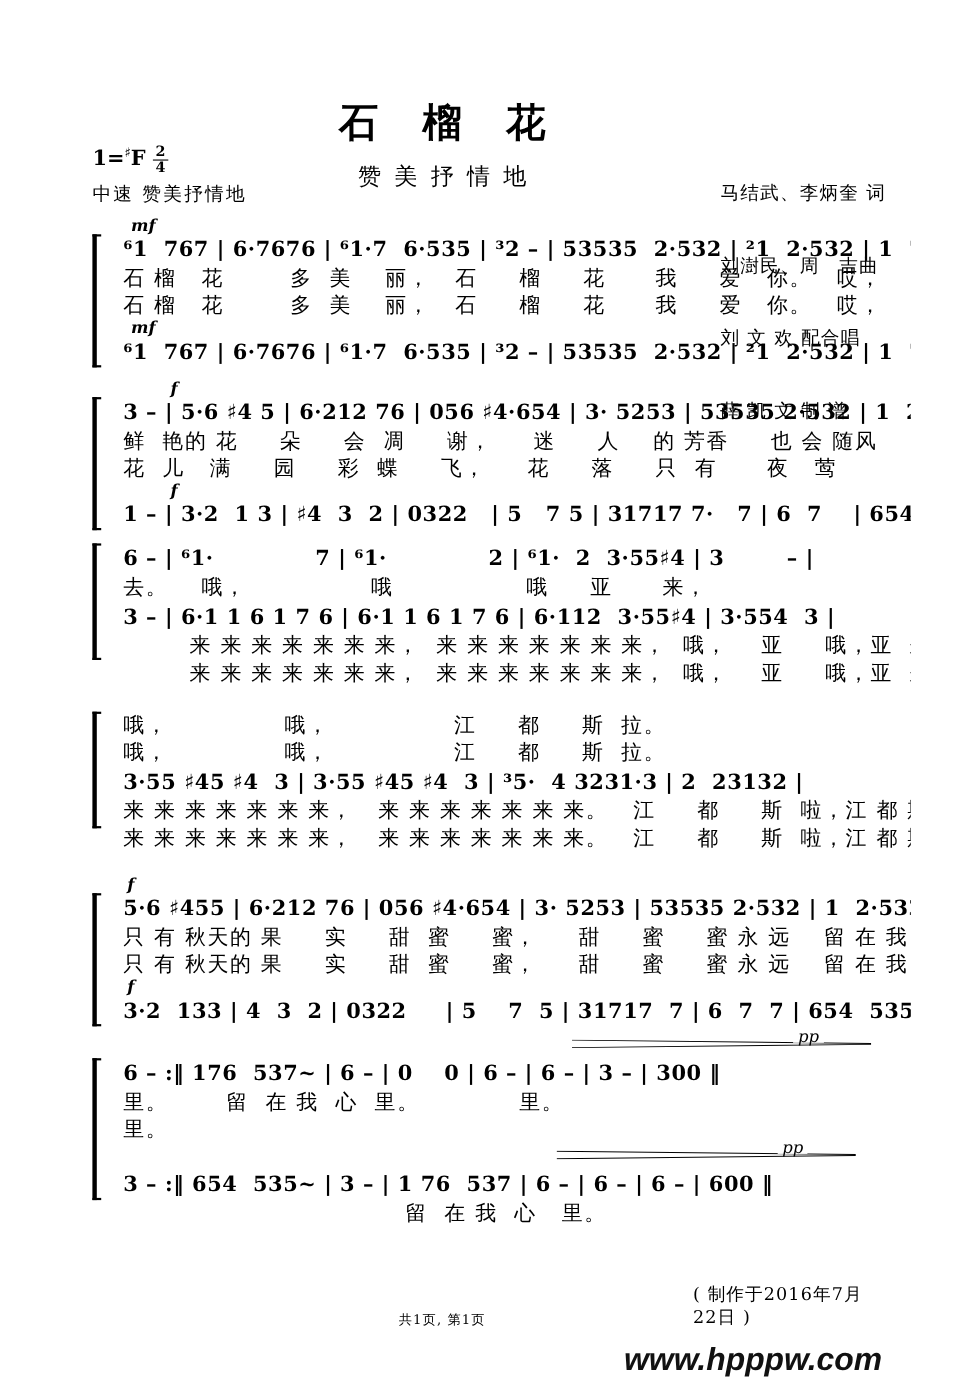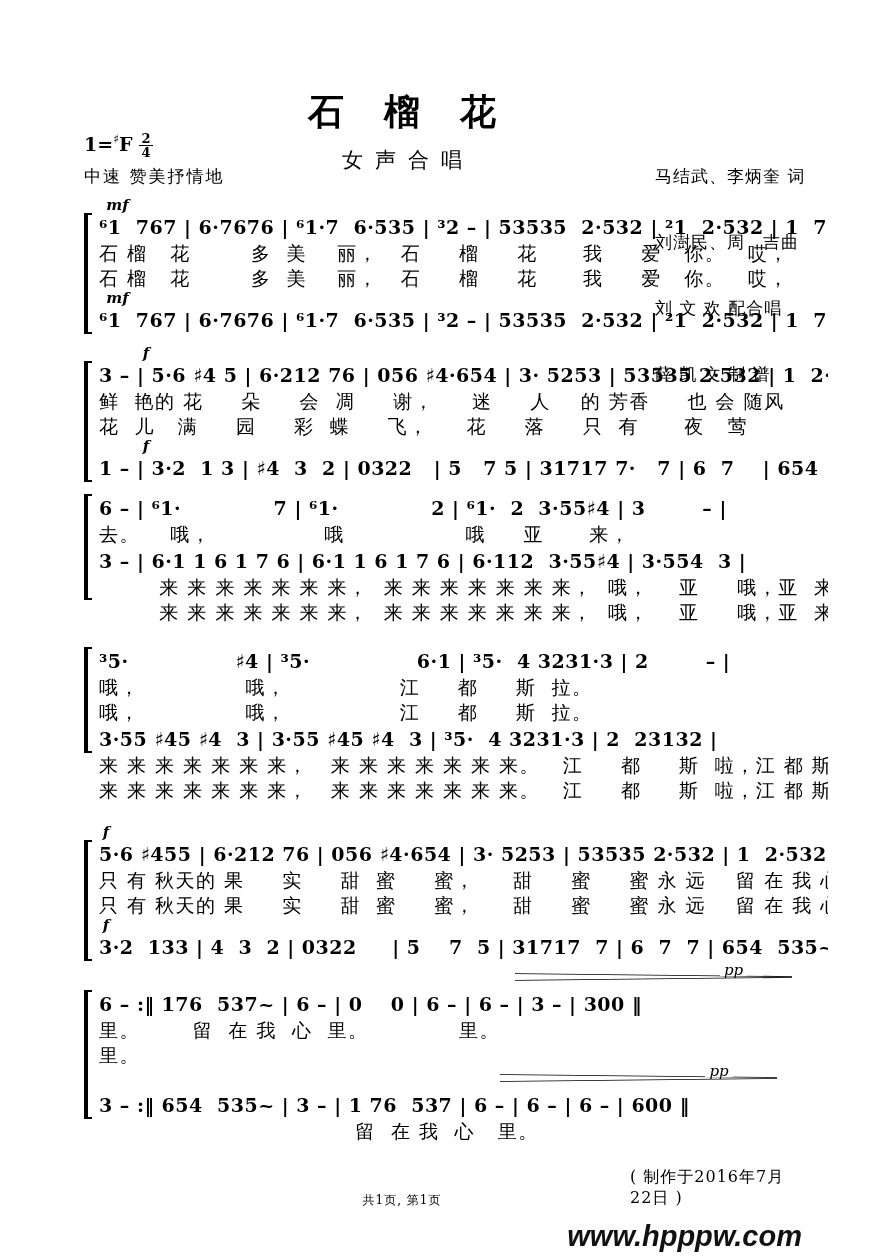--- a/index.html
+++ b/index.html
@@ -26,21 +26,21 @@
   .frac{
     display:inline-flex;flex-direction:column;vertical-align:middle;
     margin-left:7px;font-size:13px;line-height:13px;text-align:center;font-weight:bold;
   }
   .frac .num{border-bottom:1.5px solid #000;padding:0 2px;}
   .tempo{position:absolute;left:84px;top:165px;font-size:17px;letter-spacing:2px;}
   .credits{position:absolute;left:655px;top:121px;font-size:17px;line-height:22px;letter-spacing:1px;white-space:pre;}
 
   
   #score{position:absolute;left:84px;top:198px;width:744px;}
-  .system{position:relative;margin-bottom:12px;padding-left:15px;}
+  .system{position:relative;margin-bottom:12px;padding-left:28px;}
   #score .system:nth-child(3),
   #score .system:nth-child(4){margin-bottom:22px;}
   .bracket{
     position:absolute;left:0;width:8px;box-sizing:border-box;
     border-left:4.5px solid #000;border-top:2.5px solid #000;border-bottom:2.5px solid #000;
   }
   .notesrow{
     font-family:"DejaVu Serif",serif;font-weight:bold;
     font-size:19px;line-height:28px;height:28px;
     white-space:pre;letter-spacing:0.5px;overflow:hidden;
@@ -69,21 +69,21 @@
     font-family:"Liberation Sans",sans-serif;font-style:italic;font-weight:bold;
     font-size:29px;color:#111;
   }
 </style>
 </head>
 <body>
 
 <div class="sheet">
 
   <h1 class="title">石榴花</h1>
-  <div class="subtitle">女声合唱</div>
+  <div class="subtitle">赞美抒情地</div>
 
   <div class="keysig"><span>1=</span><sup>♯</sup><span>F</span><span class="frac">
         <span class="num">2</span>
         <span class="den">4</span>
       </span></div>
 
   <div class="tempo">中速  赞美抒情地</div>
 
   <div class="credits">
     <div>马结武、李炳奎 词</div>
@@ -121,21 +121,20 @@
           <div class="notesrow">6 – | ⁶1·             7 | ⁶1·             2 | ⁶1·  2  3·55♯4 | 3        – |</div>
           <div class="lyricrow">去。    哦，               哦                哦     亚      来，</div>
           <div class="notesrow">3 – | 6·1 1 6 1 7 6 | 6·1 1 6 1 7 6 | 6·112  3·55♯4 | 3·554  3 |</div>
           <div class="lyricrow">        来 来 来 来 来 来 来，  来 来 来 来 来 来 来，  哦，    亚     哦，亚  来，</div>
           <div class="lyricrow">        来 来 来 来 来 来 来，  来 来 来 来 来 来 来，  哦，    亚     哦，亚  来，</div>
         </div>
       </div>
       <div class="system">
         <div class="bracket" style="top: 0px; height: 106px;"></div>
         <div class="rows">
-          <div class="notesrow">³5·               ♯4 | ³5·               6·1 | ³5·  4 3231·3 | 2        – |</div>
           <div class="lyricrow">哦，              哦，               江     都     斯  拉。</div>
           <div class="lyricrow">哦，              哦，               江     都     斯  拉。</div>
           <div class="notesrow">3·55 ♯45 ♯4  3 | 3·55 ♯45 ♯4  3 | ³5·  4 3231·3 | 2  23132 |</div>
           <div class="lyricrow">来 来 来 来 来 来 来，   来 来 来 来 来 来 来。   江     都     斯  啦，江 都 斯 拉。</div>
           <div class="lyricrow">来 来 来 来 来 来 来，   来 来 来 来 来 来 来。   江     都     斯  啦，江 都 斯 拉。</div>
         </div>
       </div>
       <div class="system">
         <div class="bracket" style="top: 15px; height: 121px;"></div>
         <div class="rows">

